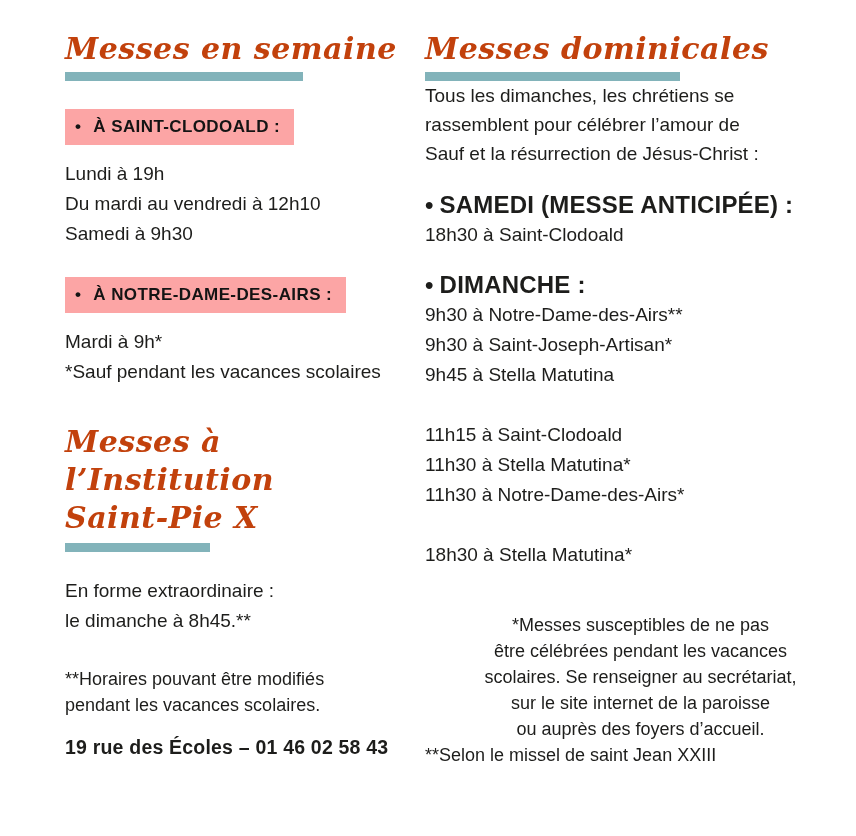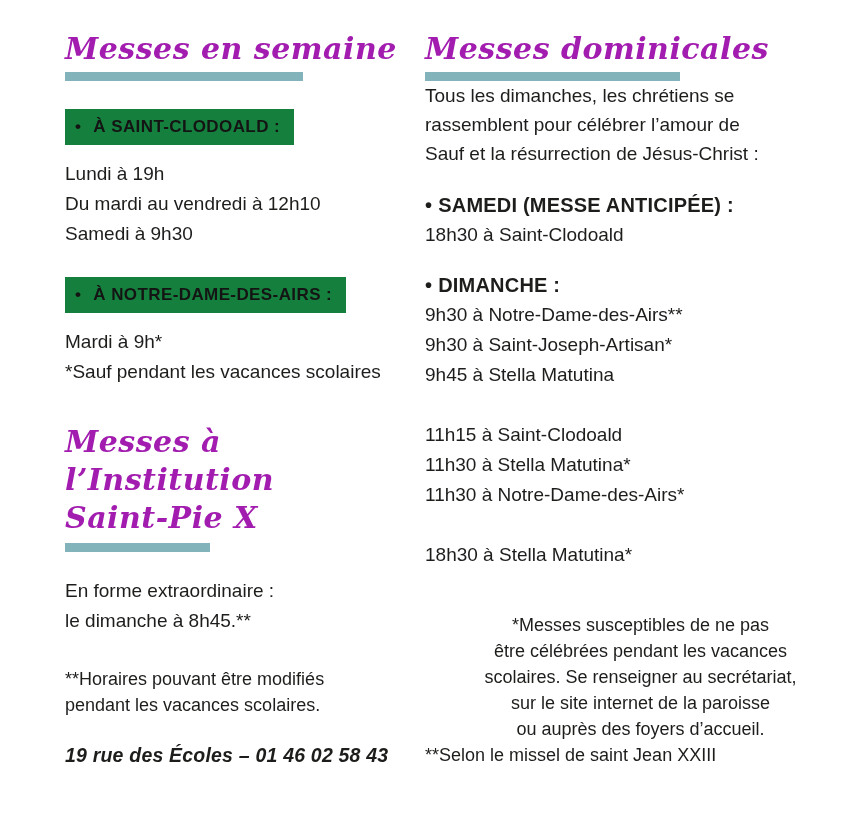--- a/index.html
+++ b/index.html
@@ -22,54 +22,54 @@
     width: 456px;
     padding: 30px 0 0 25px;
   }
   .script-title {
     font-family: "DejaVu Serif", serif;
     font-style: italic;
     font-weight: 700;
     font-size: 30px;
     line-height: 38px;
     letter-spacing: 0.5px;
-    color: #a21caf;
+    color: #c2410c;
   }
   .title-bar {
     height: 9px;
     background: #82b3ba;
     margin-top: 4px;
   }
   .bar-semaine { width: 238px; }
   .bar-dominicales { width: 255px; }
   .bar-institution { width: 145px; margin-top: 6px; }
   .hl-label {
     display: inline-block;
-    background: #15803d;
+    background: #fca5a5;
     font-weight: 700;
     font-size: 17px;
     letter-spacing: 0.4px;
     padding: 8px 14px 8px 10px;
     color: #141414;
     white-space: nowrap;
   }
   .hl-label .bullet { margin-right: 12px; }
   .sched-line {
     font-size: 19px;
     line-height: 30px;
     white-space: nowrap;
   }
   .body-line {
     font-size: 19px;
     line-height: 29px;
     white-space: nowrap;
   }
   .bold-label {
     font-weight: 700;
-    font-size: 20px;
+    font-size: 24px;
     line-height: 30px;
     letter-spacing: 0.2px;
     white-space: nowrap;
   }
   .bold-label .bullet { margin-right: 6px; }
   .note-line {
     font-size: 18px;
     line-height: 26px;
     white-space: nowrap;
   }
@@ -77,21 +77,21 @@
     font-weight: 700;
     font-size: 19.5px;
     letter-spacing: 0.2px;
     white-space: nowrap;
   }
   .mt-28 { margin-top: 28px; }
   .mt-14 { margin-top: 14px; }
   .mt-36 { margin-top: 36px; }
   .mt-24 { margin-top: 24px; }
   .mt-30 { margin-top: 30px; }
-  .mt-18 { margin-top: 26px; font-style: italic; }
+  .mt-18 { margin-top: 18px; }
   .mt-26 { }
   .mt-22 { margin-top: 22px; }
   .mt-20 { margin-top: 20px; }
   .mt-42 { margin-top: 42px; text-align: center; }
 </style>
 </head>
 <body>
 
 <div class="page">
 

